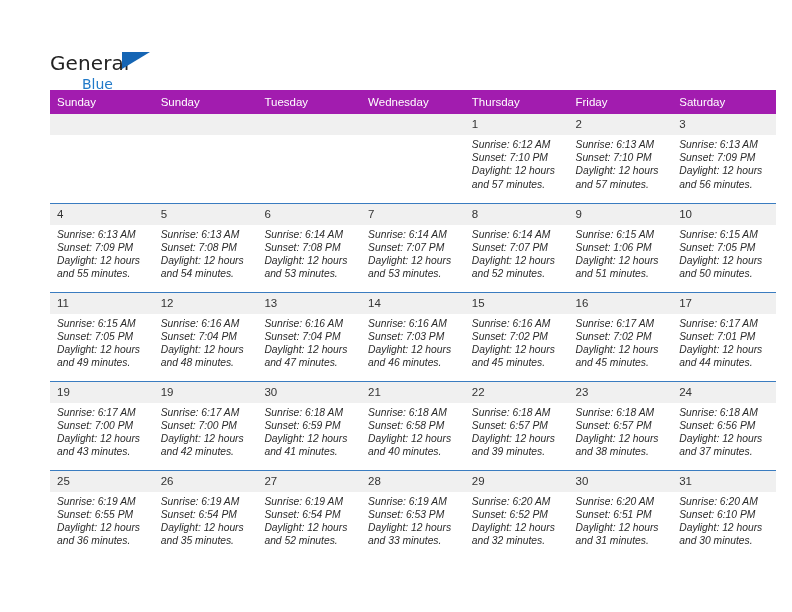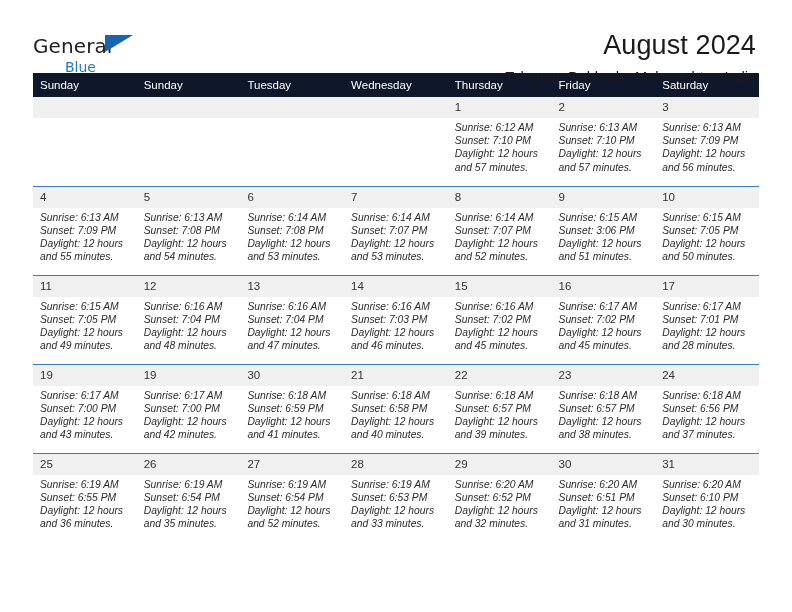--- a/index.html
+++ b/index.html
@@ -13,21 +13,21 @@
     width: 792px;
     height: 612px;
     font-family: "Liberation Sans", sans-serif;
     color: #1a1a1a;
     overflow: hidden;
   }
   .page {
     position: relative;
     width: 792px;
     height: 444px;
-    padding: 0;
+    padding: 17px;
   }
 
   
   .header {
     display: flex;
     align-items: flex-start;
     justify-content: space-between;
     padding: 30px 36px 0 33px;
     height: 73px;
   }
@@ -87,21 +87,21 @@
   }
 
   
   .calendar {
     margin: 0 33px 0 33px;
     width: 726px;
     border-collapse: collapse;
     table-layout: fixed;
   }
   .calendar th {
-    background: #0f172a;
+    background: #a21caf;
     color: #ffffff;
     font-size: 11.5px;
     font-weight: 400;
     text-align: left;
     padding: 6px 0 6px 7px;
     height: 22px;
     border: none;
   }
   .calendar td {
     vertical-align: top;
@@ -138,24 +138,20 @@
 </head>
 <body>
 
 <div class="page">
 
   <div class="header">
     <div class="brand">
       <span class="brand-row1">General</span>
       <span class="brand-triangle"></span>
       <span class="brand-row2">Blue</span>
-    </div>
-    <div class="title-wrap">
-      <h1 class="cal-title">August 2024</h1>
-      <div class="cal-subtitle">Talegaon Dabhade, Maharashtra, India</div>
     </div>
   </div>
 
   <table class="calendar">
     <thead>
       <tr>
         <th>Sunday</th>
         <th>Sunday</th>
         <th>Tuesday</th>
         <th>Wednesday</th>
@@ -251,21 +247,21 @@
             <div>Sunrise: 6:14 AM</div>
             <div>Sunset: 7:07 PM</div>
             <div>Daylight: 12 hours</div>
             <div>and 52 minutes.</div>
           </div>
         </td>
         <td>
           <span class="daynum">9</span>
           <div class="details">
             <div>Sunrise: 6:15 AM</div>
-            <div>Sunset: 3:06 PM</div>
+            <div>Sunset: 1:06 PM</div>
             <div>Daylight: 12 hours</div>
             <div>and 51 minutes.</div>
           </div>
         </td>
         <td>
           <span class="daynum">10</span>
           <div class="details">
             <div>Sunrise: 6:15 AM</div>
             <div>Sunset: 7:05 PM</div>
             <div>Daylight: 12 hours</div>
@@ -328,21 +324,21 @@
             <div>Daylight: 12 hours</div>
             <div>and 45 minutes.</div>
           </div>
         </td>
         <td>
           <span class="daynum">17</span>
           <div class="details">
             <div>Sunrise: 6:17 AM</div>
             <div>Sunset: 7:01 PM</div>
             <div>Daylight: 12 hours</div>
-            <div>and 28 minutes.</div>
+            <div>and 44 minutes.</div>
           </div>
         </td>
       </tr>
 
       <tr class="week">
         <td>
           <span class="daynum">19</span>
           <div class="details">
             <div>Sunrise: 6:17 AM</div>
             <div>Sunset: 7:00 PM</div>

